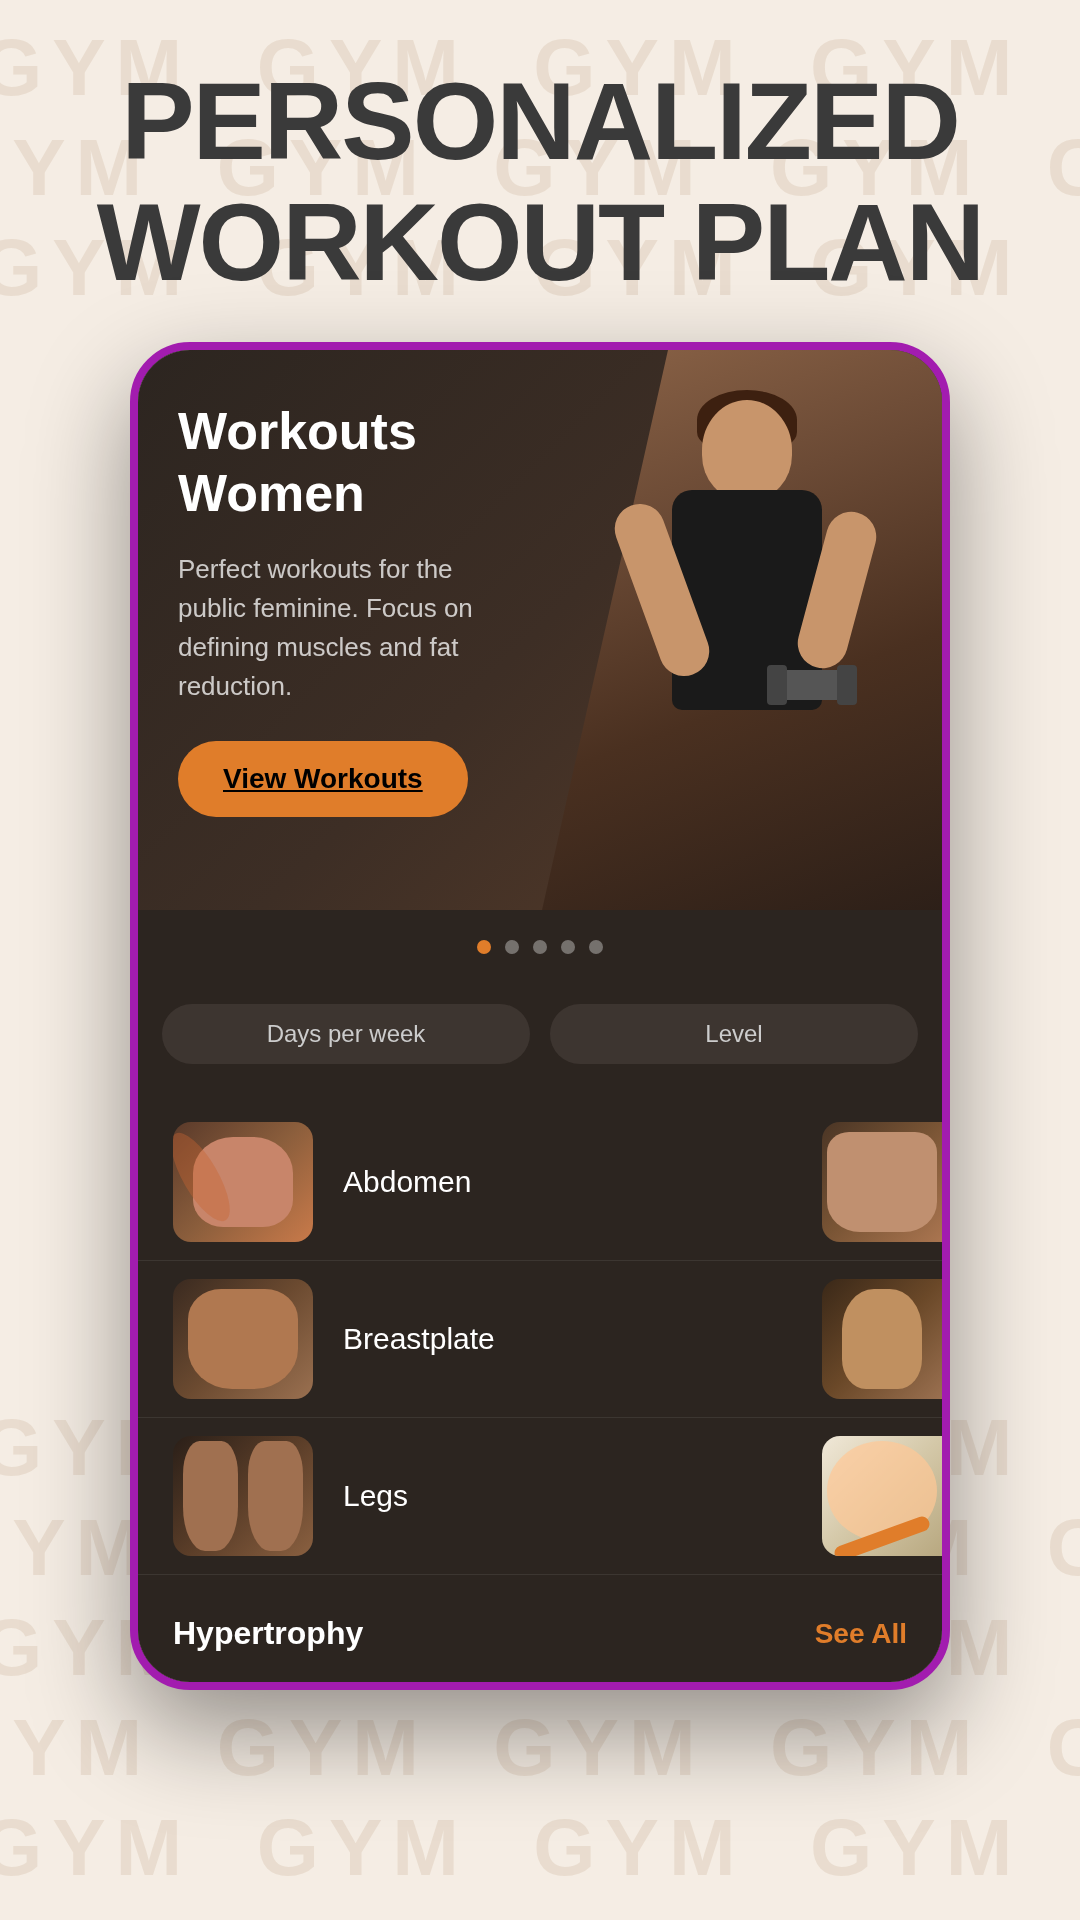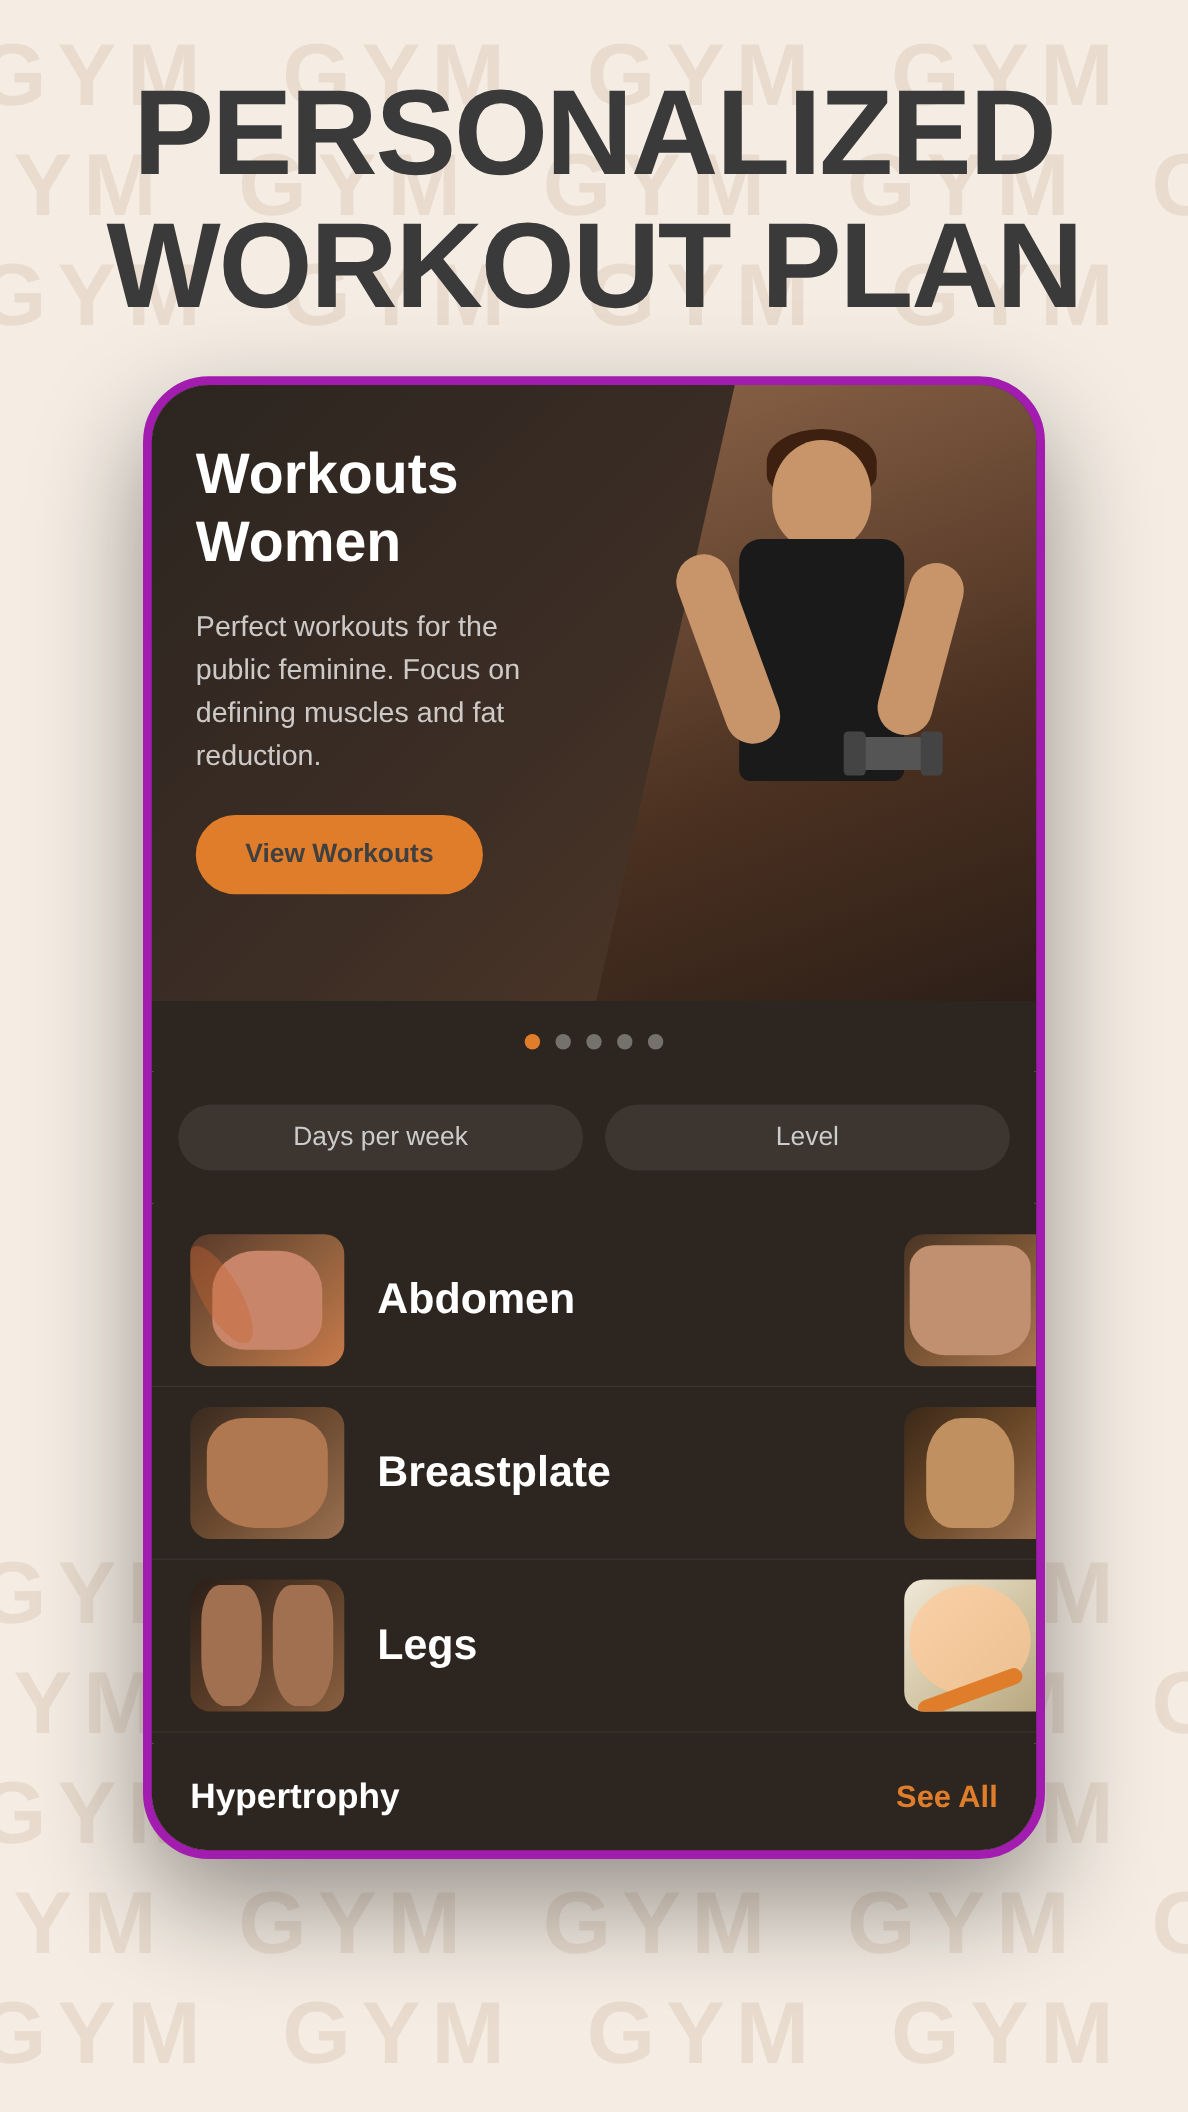--- a/index.html
+++ b/index.html
@@ -181,28 +181,29 @@
     .hero-description {
       font-size: 26px;
       color: rgba(255,255,255,0.75);
       line-height: 1.5;
       max-width: 340px;
       margin-bottom: 35px;
     }
 
     .view-workouts-btn {
       background: #e07d2a;
-      color: #404040;
+      color: #000000;
       border: none;
       border-radius: 50px;
       padding: 22px 45px;
-      font-size: 24px;
+      font-size: 28px;
       font-weight: 700;
       cursor: pointer;
       display: inline-block;
+      text-decoration: underline;
     }
 
     
     .dots-container {
       display: flex;
       justify-content: center;
       align-items: center;
       gap: 14px;
       padding: 30px 0 20px;
       background: #2c2520;
@@ -359,22 +360,22 @@
       content: '';
       position: absolute;
       bottom: 10px; left: 10px;
       width: 100px; height: 15px;
       background: #e07d2a;
       border-radius: 10px;
       transform: rotate(-20deg);
     }
 
     .workout-name {
-      font-size: 39px;
-      font-weight: 700;
+      font-size: 30px;
+      font-weight: 400;
       color: #ffffff;
     }
 
     
     .bottom-section {
       display: flex;
       justify-content: space-between;
       align-items: center;
       padding: 30px 35px;
       background: #2c2520;

